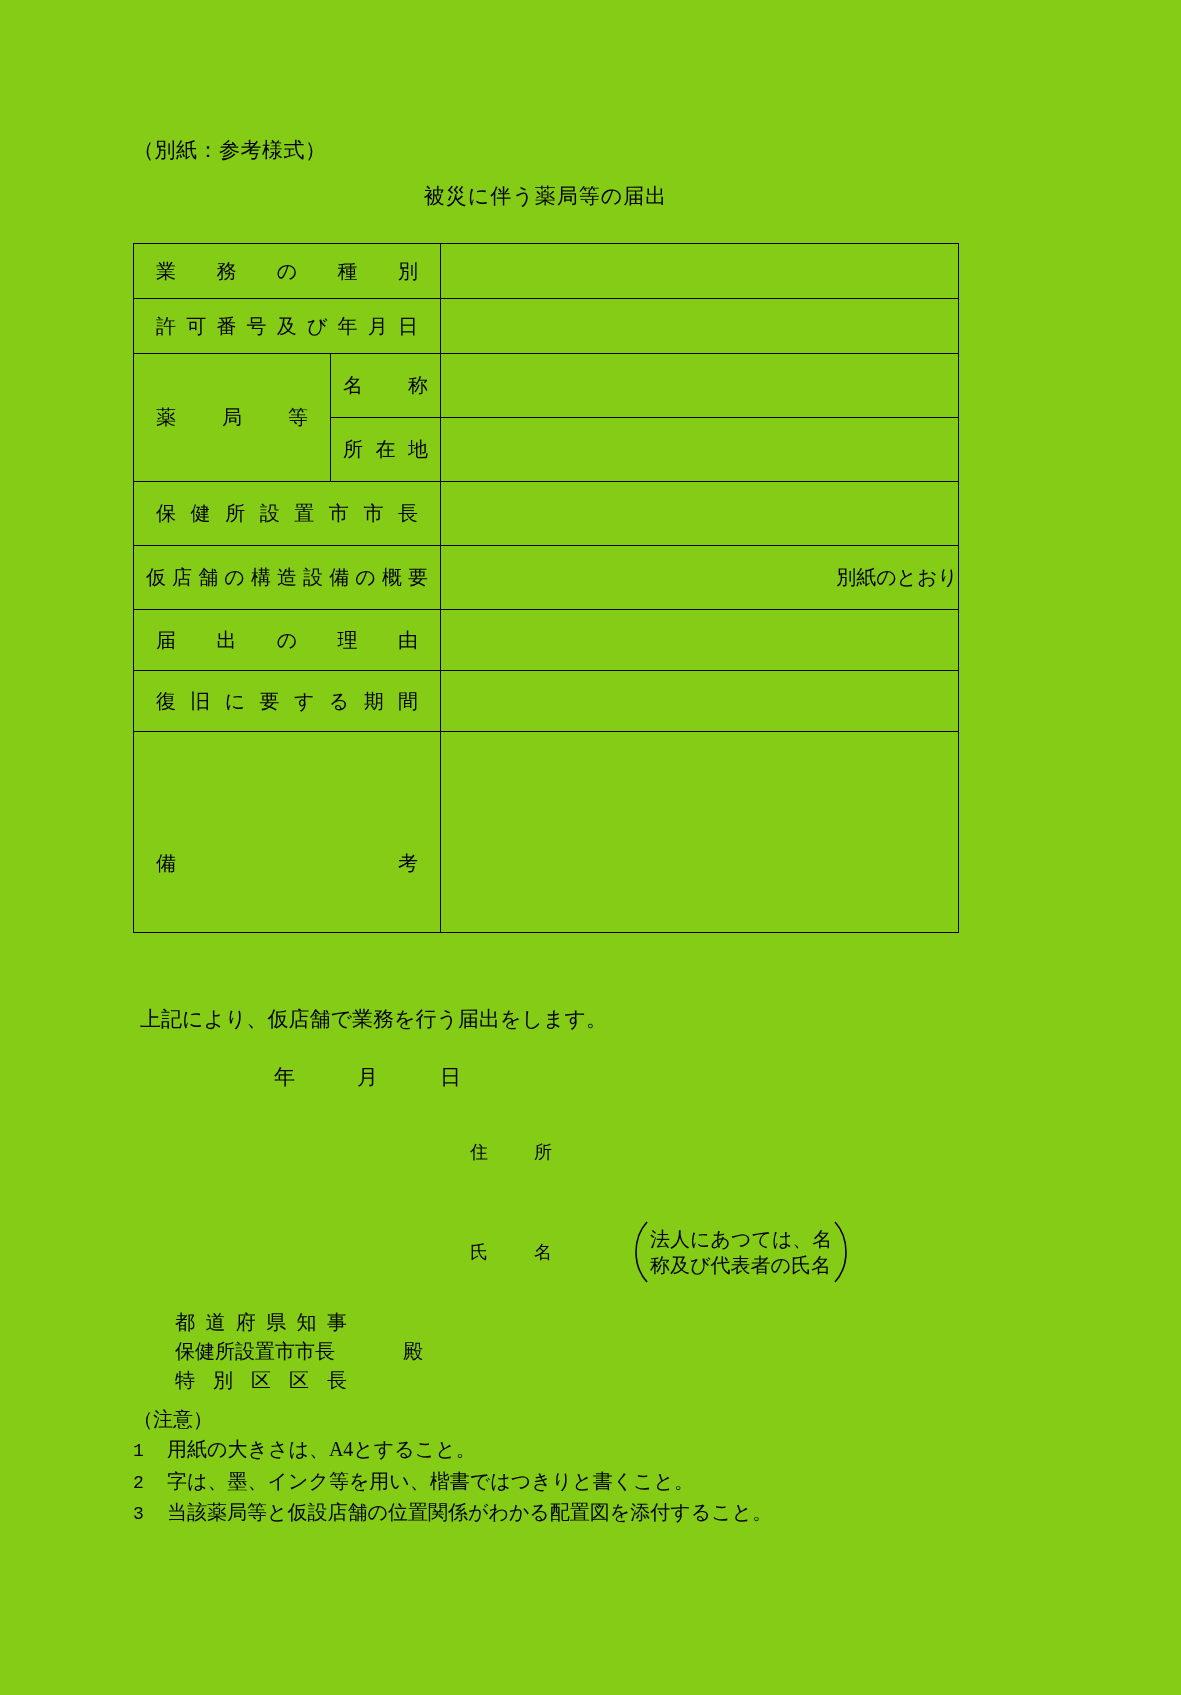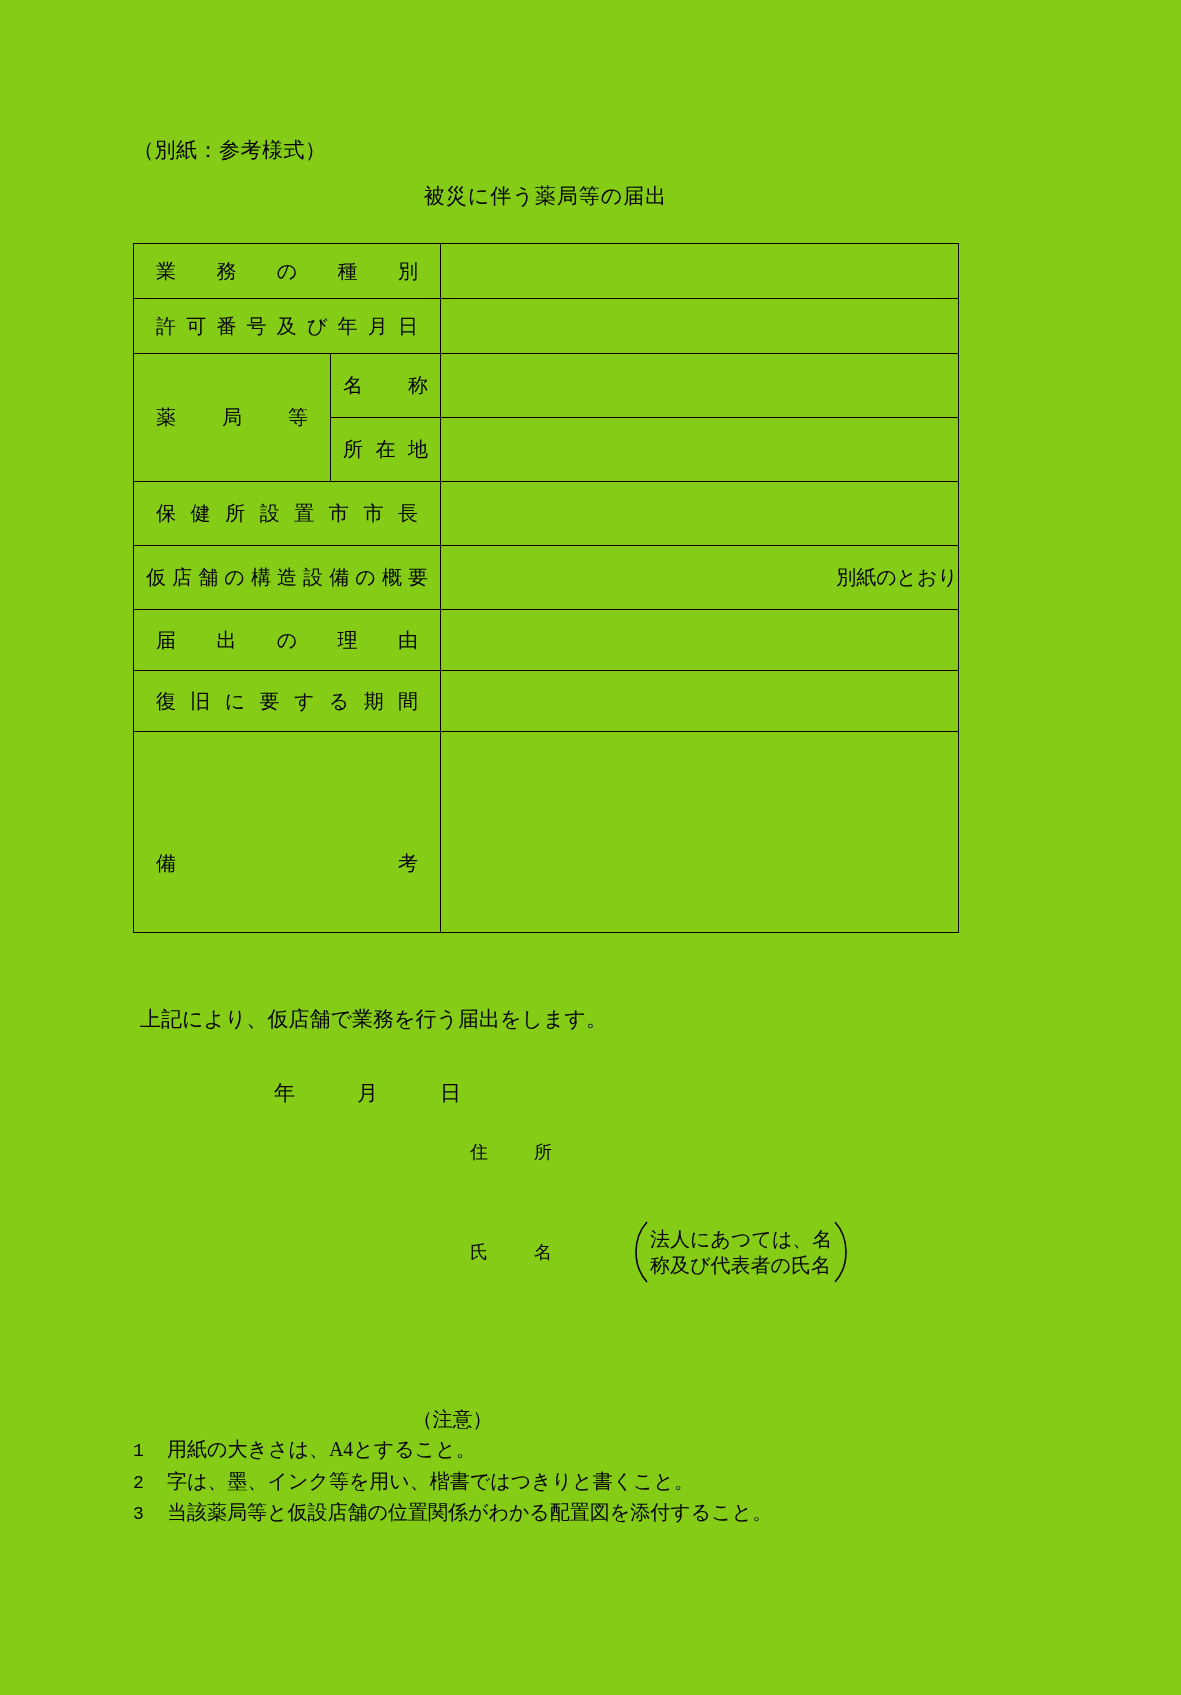--- a/index.html
+++ b/index.html
@@ -100,21 +100,20 @@
     top: 1005px;
     font-size: 21px;
     white-space: nowrap;
   }
   .date-line {
     position: absolute;
     left: 274px;
     top: 1063px;
     font-size: 21px;
     white-space: nowrap;
-    margin-top: 16px;
   }
   .date-line span.gap { display: inline-block; width: 62px; }
 
   
   .sig-row {
     position: absolute;
     display: flex;
     align-items: center;
   }
   .sig-addr { left: 470px; top: 1140px; }
@@ -157,21 +156,21 @@
   }
 
   
   .notes {
     position: absolute;
     left: 133px;
     top: 1404px;
     font-size: 20px;
     line-height: 1.52;
   }
-  .notes .note-head { white-space: nowrap; text-align: center; }
+  .notes .note-head { white-space: nowrap; }
   .notes .note-item { white-space: nowrap; }
   .notes .num {
     display: inline-block;
     width: 34px;
     font-family: "Liberation Mono", "DejaVu Sans Mono", monospace;
     font-size: 18px;
   }
 </style>
 </head>
 <body>
@@ -276,20 +275,31 @@
       <span class="brace-note">
         <span>法人にあつては、名</span><br>
         <span>称及び代表者の氏名</span>
       </span>
       <svg width="18" height="64" viewBox="0 0 18 64" aria-hidden="true">
         <path d="M3 2 C12 12, 14 22, 14 32 C14 42, 12 52, 3 62" fill="none" stroke="#000" stroke-width="1.6"></path>
       </svg>
     </span>
   </div>
 
+  <div class="addressee">
+    <div class="ln">
+      <span class="w6">都道府県知事</span>
+    </div>
+    <div class="ln">
+      <span>保健所設置市市長</span><span class="honorific">殿</span>
+    </div>
+    <div class="ln">
+      <span class="w6">特別区区長</span>
+    </div>
+  </div>
 
   <div class="notes">
     <div class="note-head">（注意）</div>
     <div class="note-item">
       <span class="num">1</span><span>用紙の大きさは、A4とすること。</span>
     </div>
     <div class="note-item">
       <span class="num">2</span><span>字は、墨、インク等を用い、楷書ではつきりと書くこと。</span>
     </div>
     <div class="note-item">

